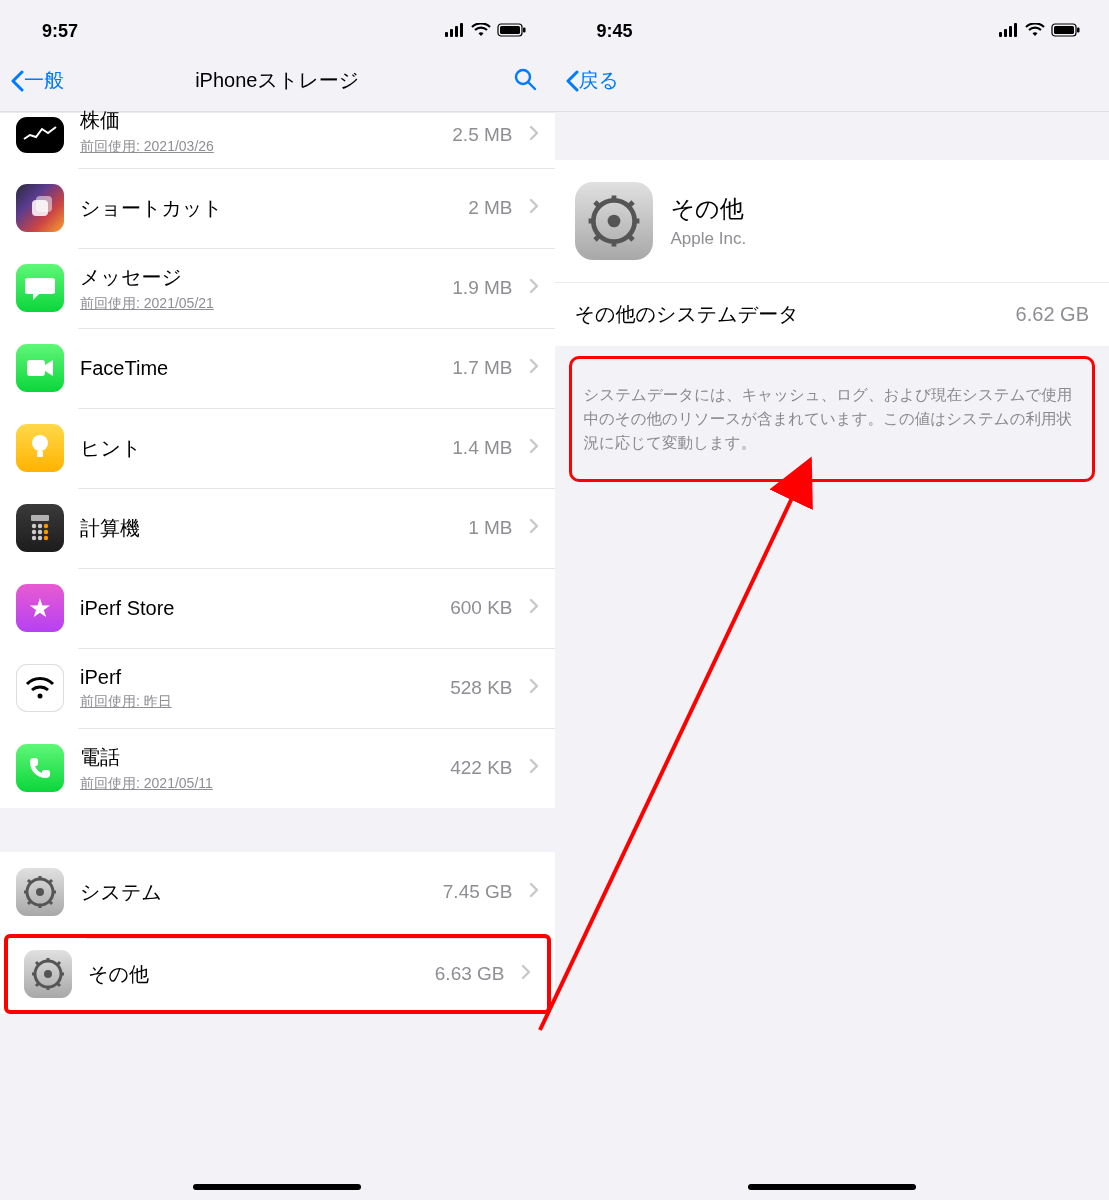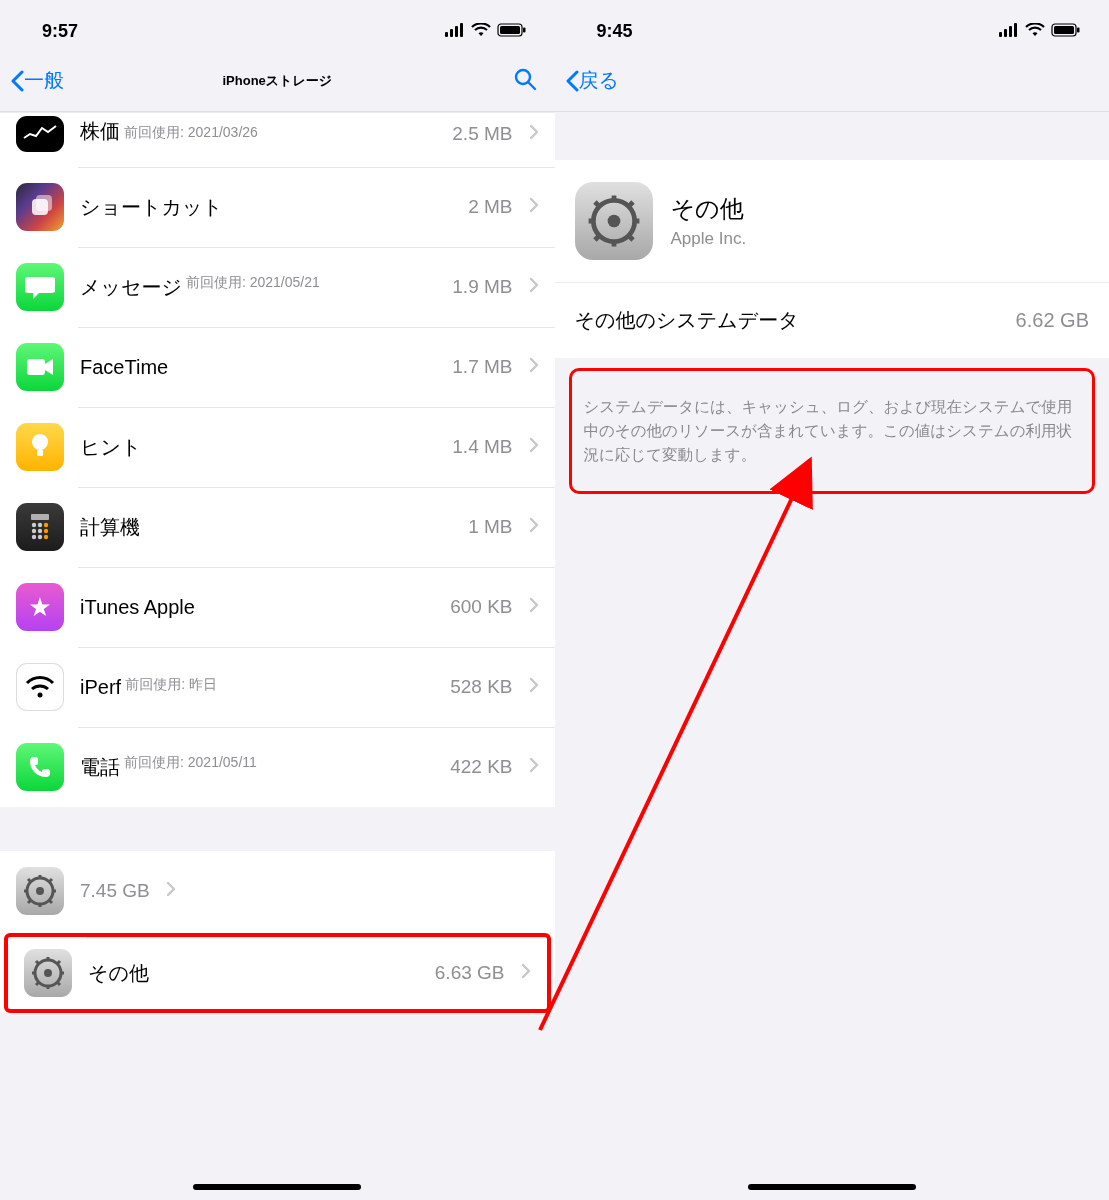--- a/index.html
+++ b/index.html
@@ -45,22 +45,22 @@
     color: #007aff;
     font-size: 20px;
     gap: 0;
     position: absolute;
     left: 10px;
   }
   .nav-title {
     position: absolute;
     left: 50%;
     transform: translateX(-50%);
-    font-size: 13px;
-    font-weight: 700;
+    font-size: 20px;
+    font-weight: 400;
   }
   .nav-search {
     position: absolute;
     right: 18px;
     color: #007aff;
   }
   .list { background: #fff; }
   .gap { height: 44px; background: #f2f2f7; }
   .row {
     display: flex;
@@ -80,44 +80,44 @@
     width: 48px; height: 48px;
     border-radius: 11px;
     margin-right: 16px;
     flex-shrink: 0;
     display: flex; align-items: center; justify-content: center;
     color: #fff;
     font-size: 22px;
     position: relative;
     overflow: hidden;
   }
-  .row-text { flex: 1; display: flex; flex-direction: row; gap: 4px; }
+  .row-text { flex: 1; display: flex; flex-direction: column; gap: 4px; }
   .row-title { font-size: 20px; color: #000; }
-  .row-sub { font-size: 14px; color: #8e8e93; }
+  .row-sub { font-size: 14px; color: #8e8e93; text-decoration: underline; }
   .row-size { font-size: 19px; color: #8e8e93; margin-right: 16px; }
   .chevron { color: #c7c7cc; }
 
   
   .detail-header {
     background: #fff;
     display: flex;
     align-items: center;
     padding: 22px 20px;
     gap: 18px;
     margin-top: 48px;
   }
   .detail-header .app-icon { width: 78px; height: 78px; border-radius: 18px; margin: 0; }
   .detail-title { font-size: 24px; color: #000; }
   .detail-sub { font-size: 17px; color: #8e8e93; margin-top: 4px; }
   .detail-row {
     background: #fff;
     display: flex;
     align-items: center;
     justify-content: space-between;
-    padding: 24px 20px;
+    padding: 18px 20px;
     font-size: 20px;
     border-top: 1px solid rgba(0,0,0,0.08);
   }
   .detail-row .size { color: #8e8e93; }
   .footnote {
     margin: 10px 14px;
     padding: 24px 12px;
     font-size: 15.5px;
     line-height: 1.55;
     color: #8a8a8e;
@@ -304,21 +304,21 @@
       <span class="chevron"><svg width="10" height="16" viewBox="0 0 10 16">
             <path d="M2 2 L8 8 L2 14" stroke="#c7c7cc" stroke-width="2.4" fill="none" stroke-linecap="round" stroke-linejoin="round"></path>
           </svg></span>
     </div>
 
     <div class="row">
       <div class="app-icon bg-itunes">
         <span class="star">★</span>
       </div>
       <div class="row-text">
-        <span class="row-title">iTunes Apple</span>
+        <span class="row-title">iPerf Store</span>
       </div>
       <span class="row-size">600 KB</span>
       <span class="chevron"><svg width="10" height="16" viewBox="0 0 10 16">
             <path d="M2 2 L8 8 L2 14" stroke="#c7c7cc" stroke-width="2.4" fill="none" stroke-linecap="round" stroke-linejoin="round"></path>
           </svg></span>
     </div>
 
     <div class="row">
       <div class="app-icon bg-iperf">
         <svg width="32" height="24" viewBox="0 0 32 24">
@@ -366,20 +366,23 @@
               <line x1="17" y1="1" x2="17" y2="5"></line>
               <line x1="17" y1="29" x2="17" y2="33"></line>
               <line x1="1" y1="17" x2="5" y2="17"></line>
               <line x1="29" y1="17" x2="33" y2="17"></line>
               <line x1="5" y1="5" x2="8" y2="8"></line>
               <line x1="26" y1="26" x2="29" y2="29"></line>
               <line x1="5" y1="29" x2="8" y2="26"></line>
               <line x1="26" y1="8" x2="29" y2="5"></line>
             </g>
           </svg>
+      </div>
+      <div class="row-text">
+        <span class="row-title">システム</span>
       </div>
       <span class="row-size">7.45 GB</span>
       <span class="chevron"><svg width="10" height="16" viewBox="0 0 10 16">
             <path d="M2 2 L8 8 L2 14" stroke="#c7c7cc" stroke-width="2.4" fill="none" stroke-linecap="round" stroke-linejoin="round"></path>
           </svg></span>
     </div>
 
     <div class="row highlight-box" style="margin:2px 4px;">
       <div class="app-icon bg-gear">
         <svg width="34" height="34" viewBox="0 0 34 34">

